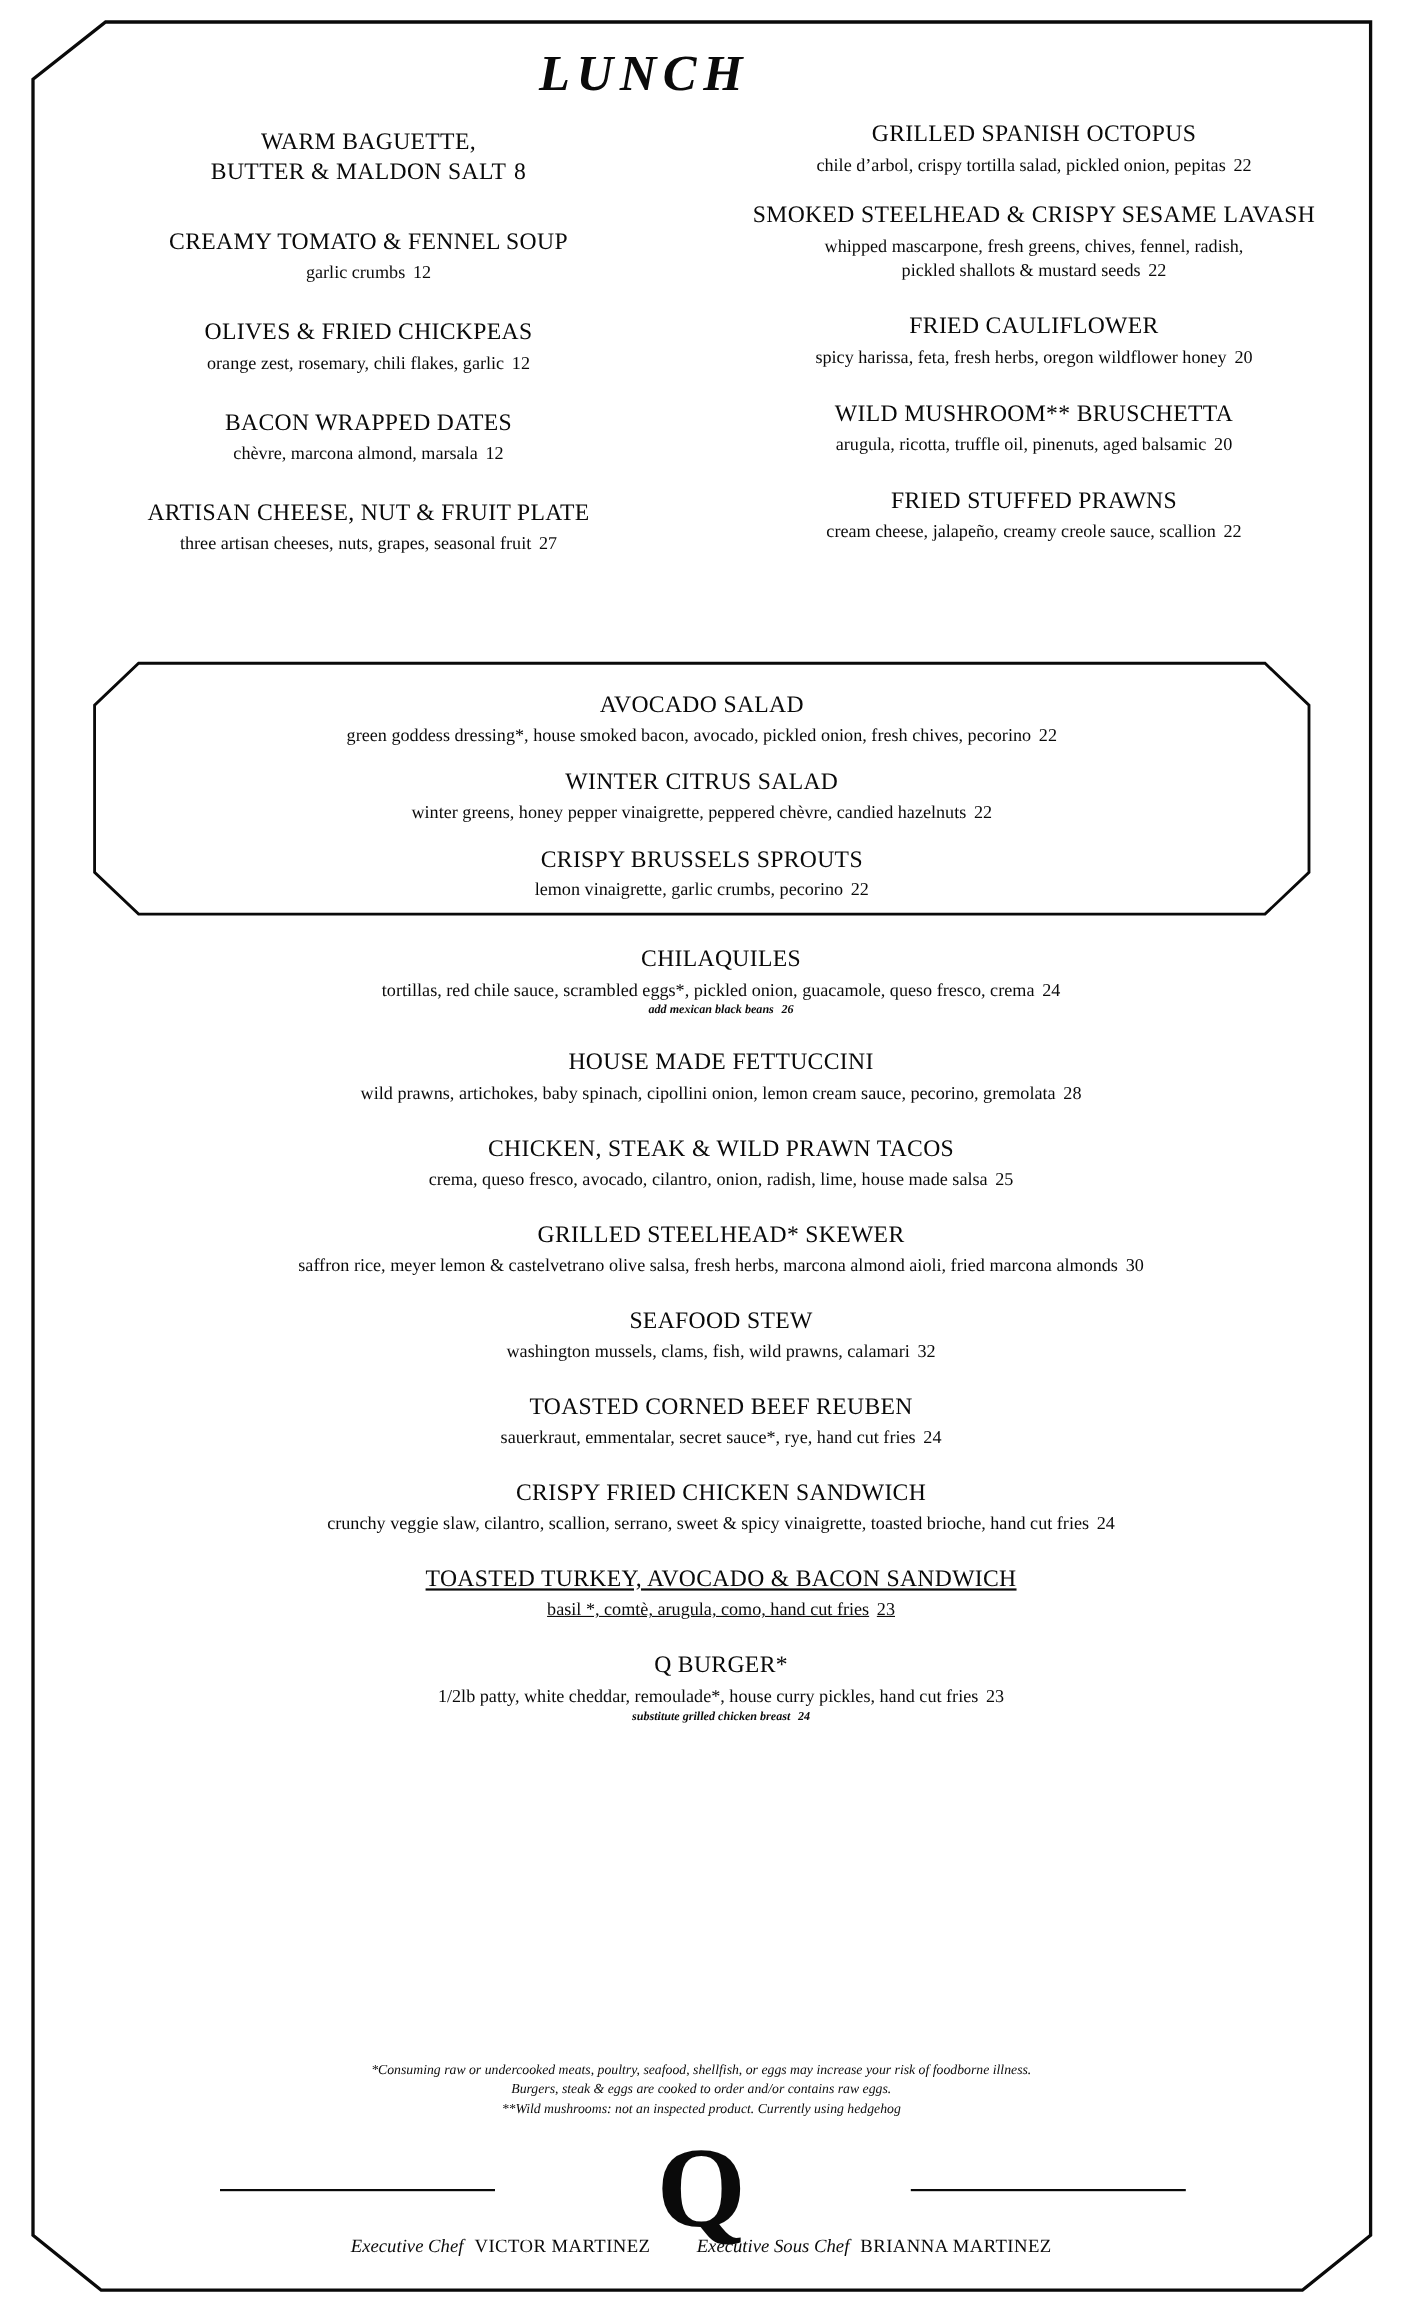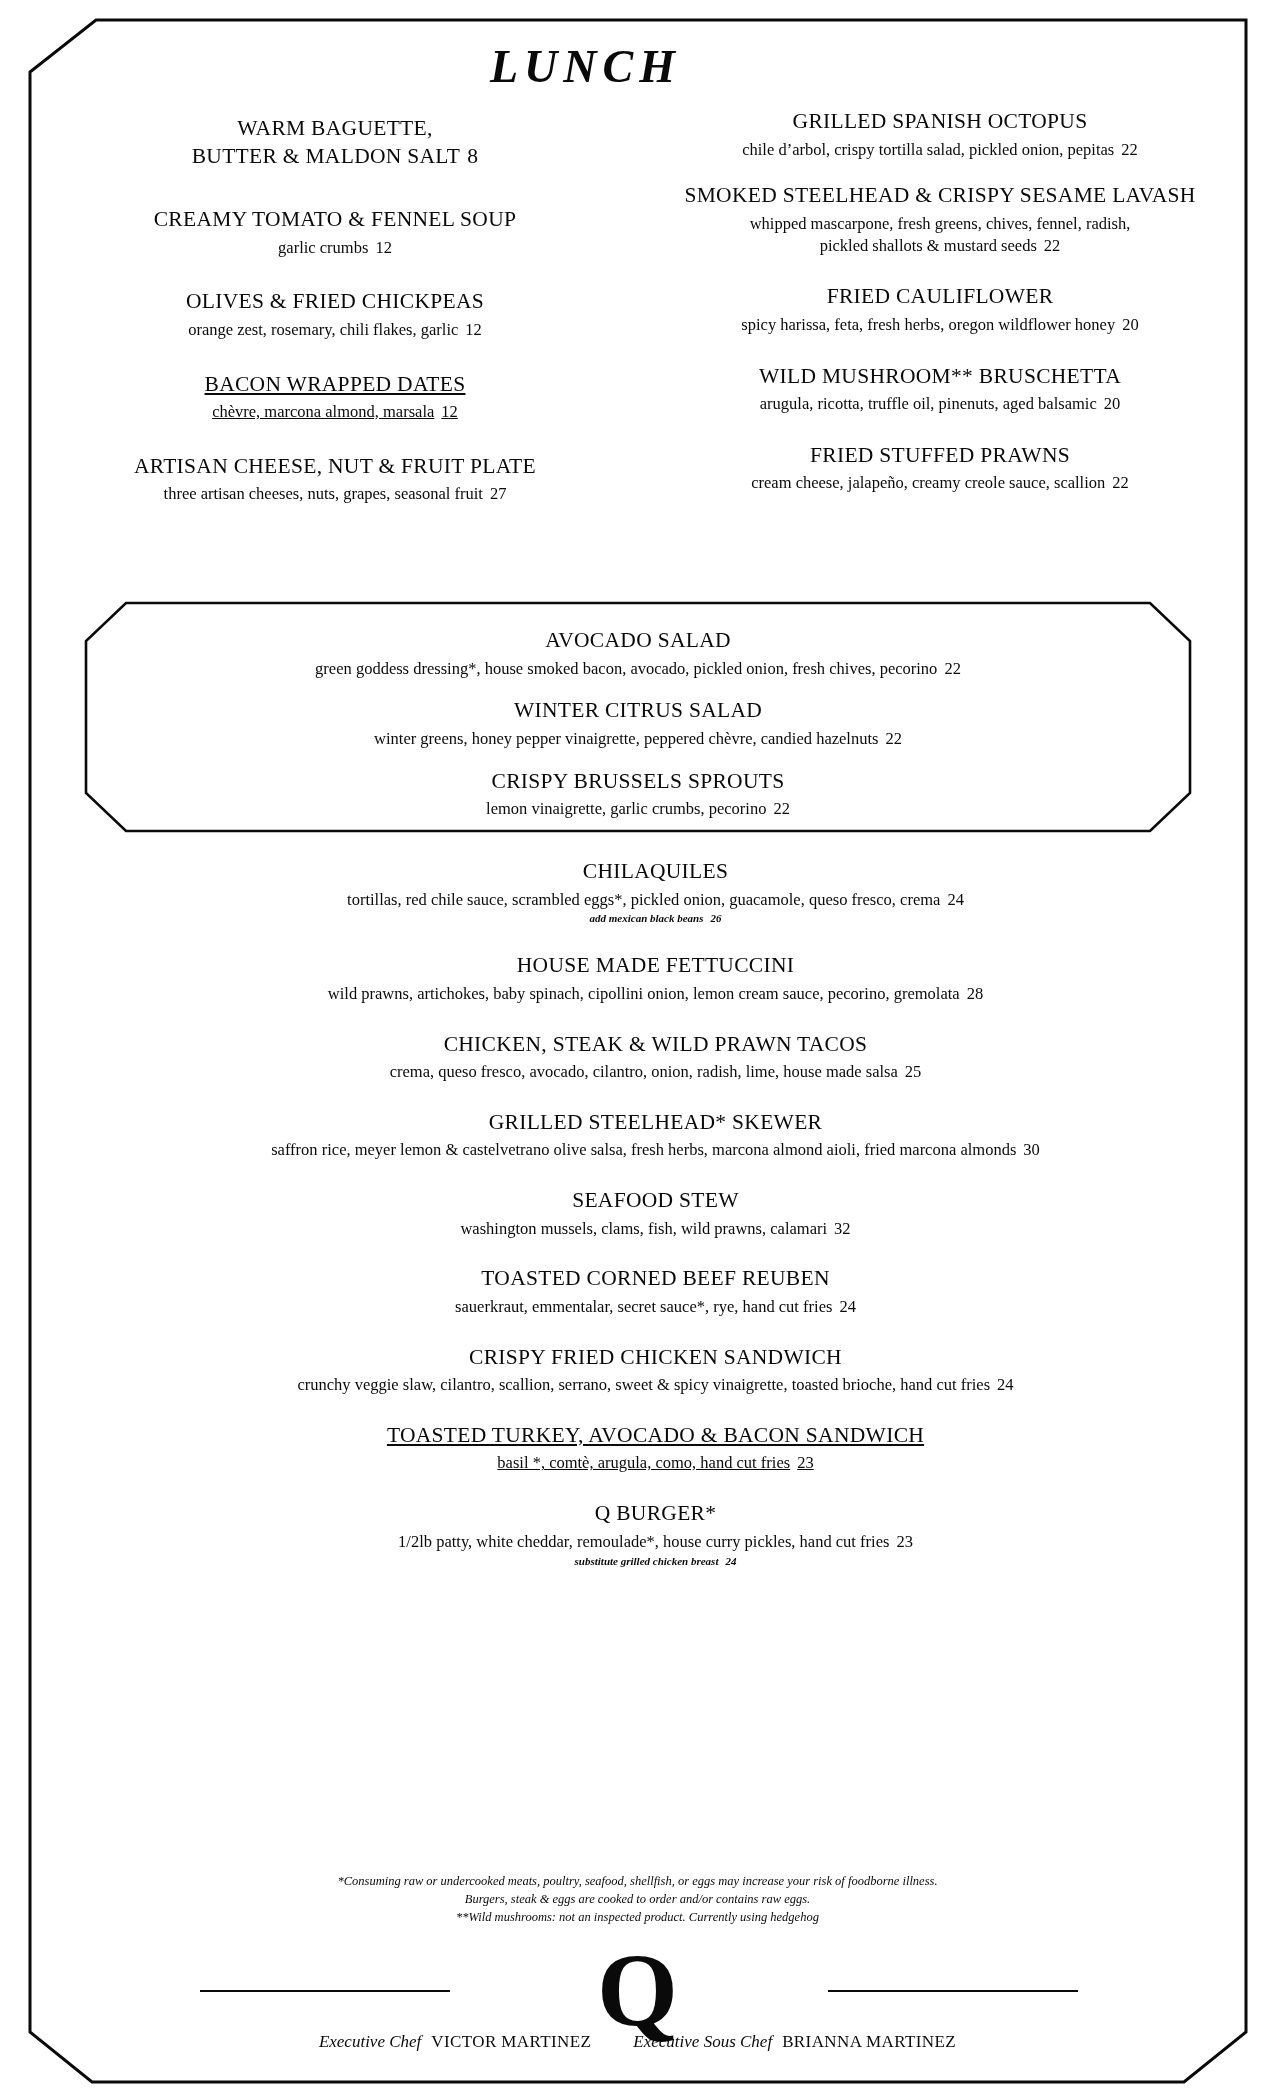--- a/index.html
+++ b/index.html
@@ -202,21 +202,21 @@
       <div class="item" style="margin-top:36px;">
         <div class="name">CREAMY TOMATO &amp; FENNEL SOUP</div>
         <div class="desc"><span>garlic crumbs</span><span class="price">12</span></div>
       </div>
 
       <div class="item" style="margin-top:30px;">
         <div class="name">OLIVES &amp; FRIED CHICKPEAS</div>
         <div class="desc"><span>orange zest, rosemary, chili flakes, garlic</span><span class="price">12</span></div>
       </div>
 
-      <div class="item" style="margin-top:30px;text-decoration:underline;">
+      <div class="item" style="margin-top:30px;">
         <div class="name">BACON WRAPPED DATES</div>
         <div class="desc"><span>chèvre, marcona almond, marsala</span><span class="price">12</span></div>
       </div>
 
       <div class="item" style="margin-top:30px;">
         <div class="name">ARTISAN CHEESE, NUT &amp; FRUIT PLATE</div>
         <div class="desc"><span>three artisan cheeses, nuts, grapes, seasonal fruit</span><span class="price">27</span></div>
       </div>
 
     </div>

